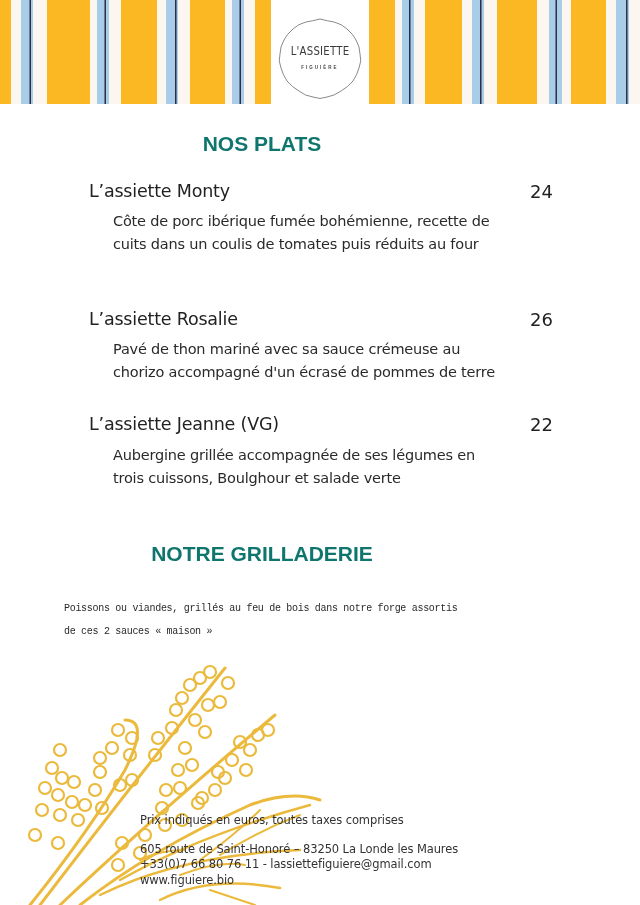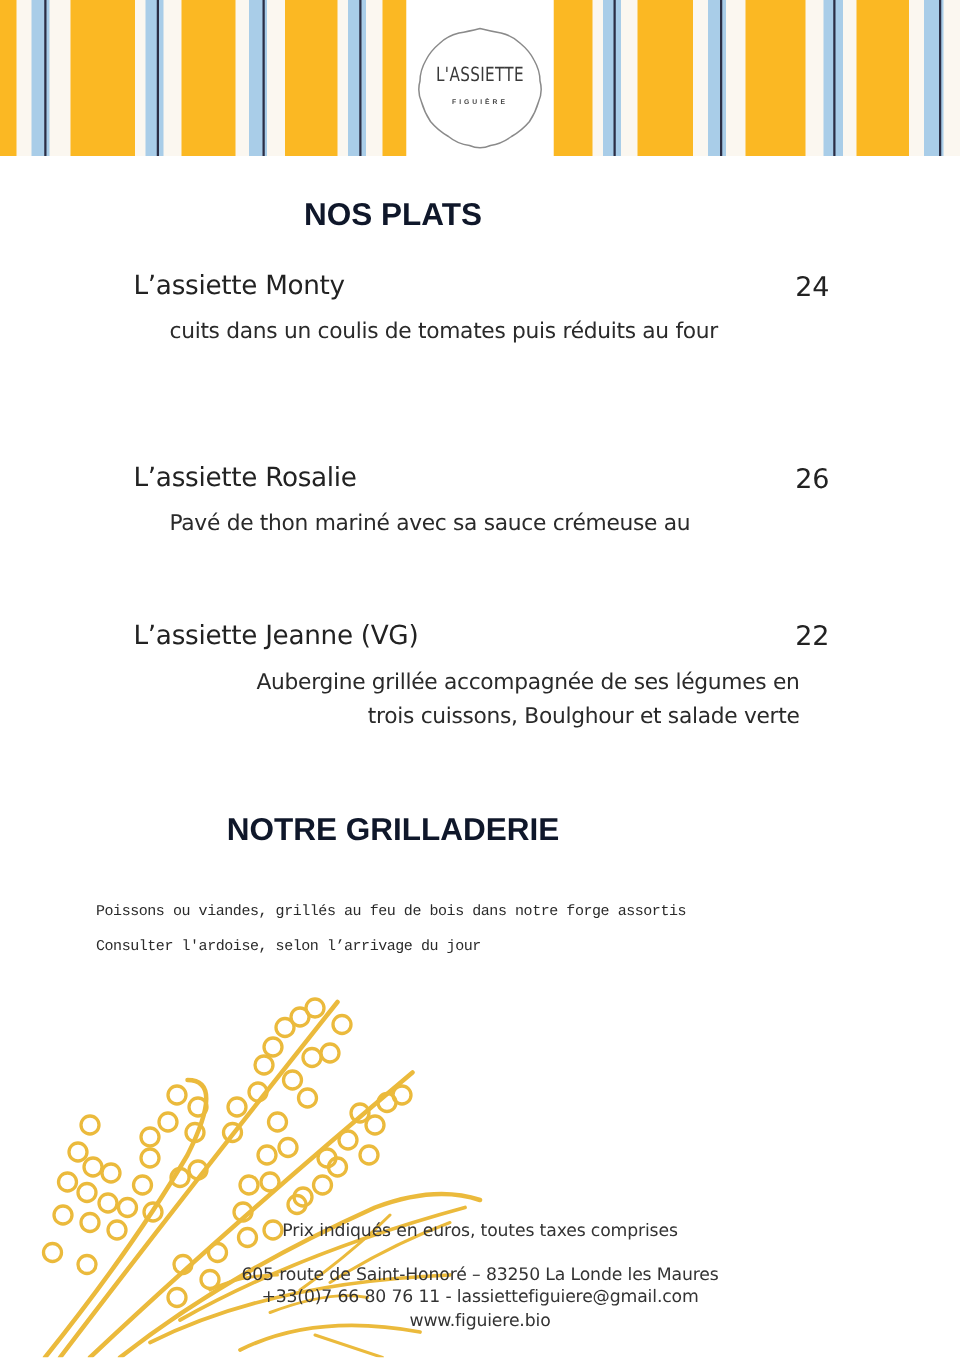--- a/index.html
+++ b/index.html
@@ -6,30 +6,30 @@
     html, body { width: 640px; height: 905px; background: #ffffff; overflow: hidden; }
     body { position: relative; font-family: "Liberation Sans", "DejaVu Sans", sans-serif; color: #1c1c1c; }
 
     .banner { position: absolute; left: 0; top: 0; width: 516px; height: 104px; }
     .stripes { position: absolute; top: 0; height: 104px; }
     .logo-box { position: absolute; left: 271px; top: 0; width: 98px; height: 104px; background: #ffffff; }
     .logo { position: absolute; left: 276px; top: 16px; width: 88px; height: 86px; }
     .logo-title { position: absolute; left: 0; top: 27px; width: 88px; text-align: center; font-family: "DejaVu Sans", sans-serif; font-size: 13px; letter-spacing: 0.3px; color: #3a3a3a; transform: scaleX(0.78); transform-origin: center; }
     .logo-sub { position: absolute; left: 0; top: 49px; width: 88px; text-align: center; font-size: 4.5px; letter-spacing: 2px; color: #444; font-weight: bold; }
 
-    .section-title { position: absolute; left: 0; width: 524px; text-align: center; font-family: "Liberation Sans", sans-serif; font-weight: bold; font-size: 21px; color: #0f172a; letter-spacing: 0px; }
+    .section-title { position: absolute; left: 0; width: 524px; text-align: center; font-family: "Liberation Sans", sans-serif; font-weight: bold; font-size: 21px; color: #0f766e; letter-spacing: 0px; }
     .dish-name { position: absolute; left: 77px; font-family: "DejaVu Sans", sans-serif; font-size: 17.5px; color: #222; letter-spacing: -0.2px; margin-left: 12px; }
     .dish-price { position: absolute; right: 87px; font-family: "DejaVu Sans", sans-serif; font-size: 18px; color: #222; }
     .dish-desc { position: absolute; left: 113px; width: 420px; font-family: "DejaVu Sans", sans-serif; font-size: 14.5px; line-height: 22.5px; color: #2a2a2a; letter-spacing: -0.2px; }
     .grill-text { position: absolute; left: 64px; width: 576px; font-family: Liberation Mono, monospace; font-size: 10px; line-height: 23px; color: #2a2a2a; letter-spacing: -0.3px; }
     .grill-text div { white-space: nowrap; }
 
     .mimosa { position: absolute; left: 0; top: 660px; width: 340px; height: 245px; }
 
-    .footer { position: absolute; left: 140px; width: 360px; text-align: center; font-family: "DejaVu Sans", sans-serif; font-size: 11.5px; color: #333; letter-spacing: -0.1px; }
+    .footer { position: absolute; left: 140px; width: 360px; text-align: left; font-family: "DejaVu Sans", sans-serif; font-size: 11.5px; color: #333; letter-spacing: -0.1px; }
   </style>
 </head>
 <body>
 
 <div class="banner">
   <svg class="stripes" width="640" height="104" viewBox="0 0 640 104" style="left:0;top:0;">
     <rect x="0" y="0" width="640" height="104" fill="#FBF7F0"></rect>
 
     <rect x="0" y="0" width="11" height="104" fill="#FBB823"></rect>
     <rect x="47" y="0" width="43" height="104" fill="#FBB823"></rect>
@@ -71,46 +71,48 @@
     <div class="logo-sub">FIGUIÈRE</div>
   </div>
 </div>
 
 <div class="section-title" style="top:132px;">NOS PLATS</div>
 
 <div>
   <div class="dish-name" style="top:181px;">L’assiette Monty</div>
   <div class="dish-price" style="top:181px;">24</div>
   <div class="dish-desc" style="top:210px;">
+    <div>Côte de porc ibérique fumée bohémienne, recette de</div>
     <div>cuits dans un coulis de tomates puis réduits au four</div>
   </div>
 </div>
 
 <div>
   <div class="dish-name" style="top:309px;">L’assiette Rosalie</div>
   <div class="dish-price" style="top:309px;">26</div>
   <div class="dish-desc" style="top:338px;">
     <div>Pavé de thon mariné avec sa sauce crémeuse au</div>
+    <div>chorizo accompagné d'un écrasé de pommes de terre</div>
   </div>
 </div>
 
 <div>
   <div class="dish-name" style="top:414px;">L’assiette Jeanne (VG)</div>
   <div class="dish-price" style="top:414px;">22</div>
-  <div class="dish-desc" style="top:444px;text-align:right;">
+  <div class="dish-desc" style="top:444px;">
     <div>Aubergine grillée accompagnée de ses légumes en</div>
     <div>trois cuissons, Boulghour et salade verte</div>
   </div>
 </div>
 
 <div class="section-title" style="top:542px;">NOTRE GRILLADERIE</div>
 
 <div class="grill-text" style="top:597px;">
   <div>Poissons ou viandes, grillés au feu de bois dans notre forge assortis</div>
-  <div>Consulter l'ardoise, selon l’arrivage du jour</div>
+  <div>de ces 2 sauces « maison »</div>
 </div>
 
 <svg class="mimosa" viewBox="0 0 340 245" fill="none" stroke="#EBBA3C" stroke-linecap="round">
 
   <path d="M30 245 Q90 170 125 110 Q150 60 125 60" stroke-width="3" fill="none"></path>
   <path d="M40 245 Q120 140 225 8" stroke-width="3"></path>
   <path d="M60 245 Q150 160 275 55" stroke-width="3"></path>
   <path d="M80 245 Q150 190 250 145 Q290 130 320 140" stroke-width="3"></path>
   <path d="M100 235 Q180 195 300 190" stroke-width="2.5"></path>
   <path d="M120 220 Q200 175 310 145" stroke-width="2.5"></path>

